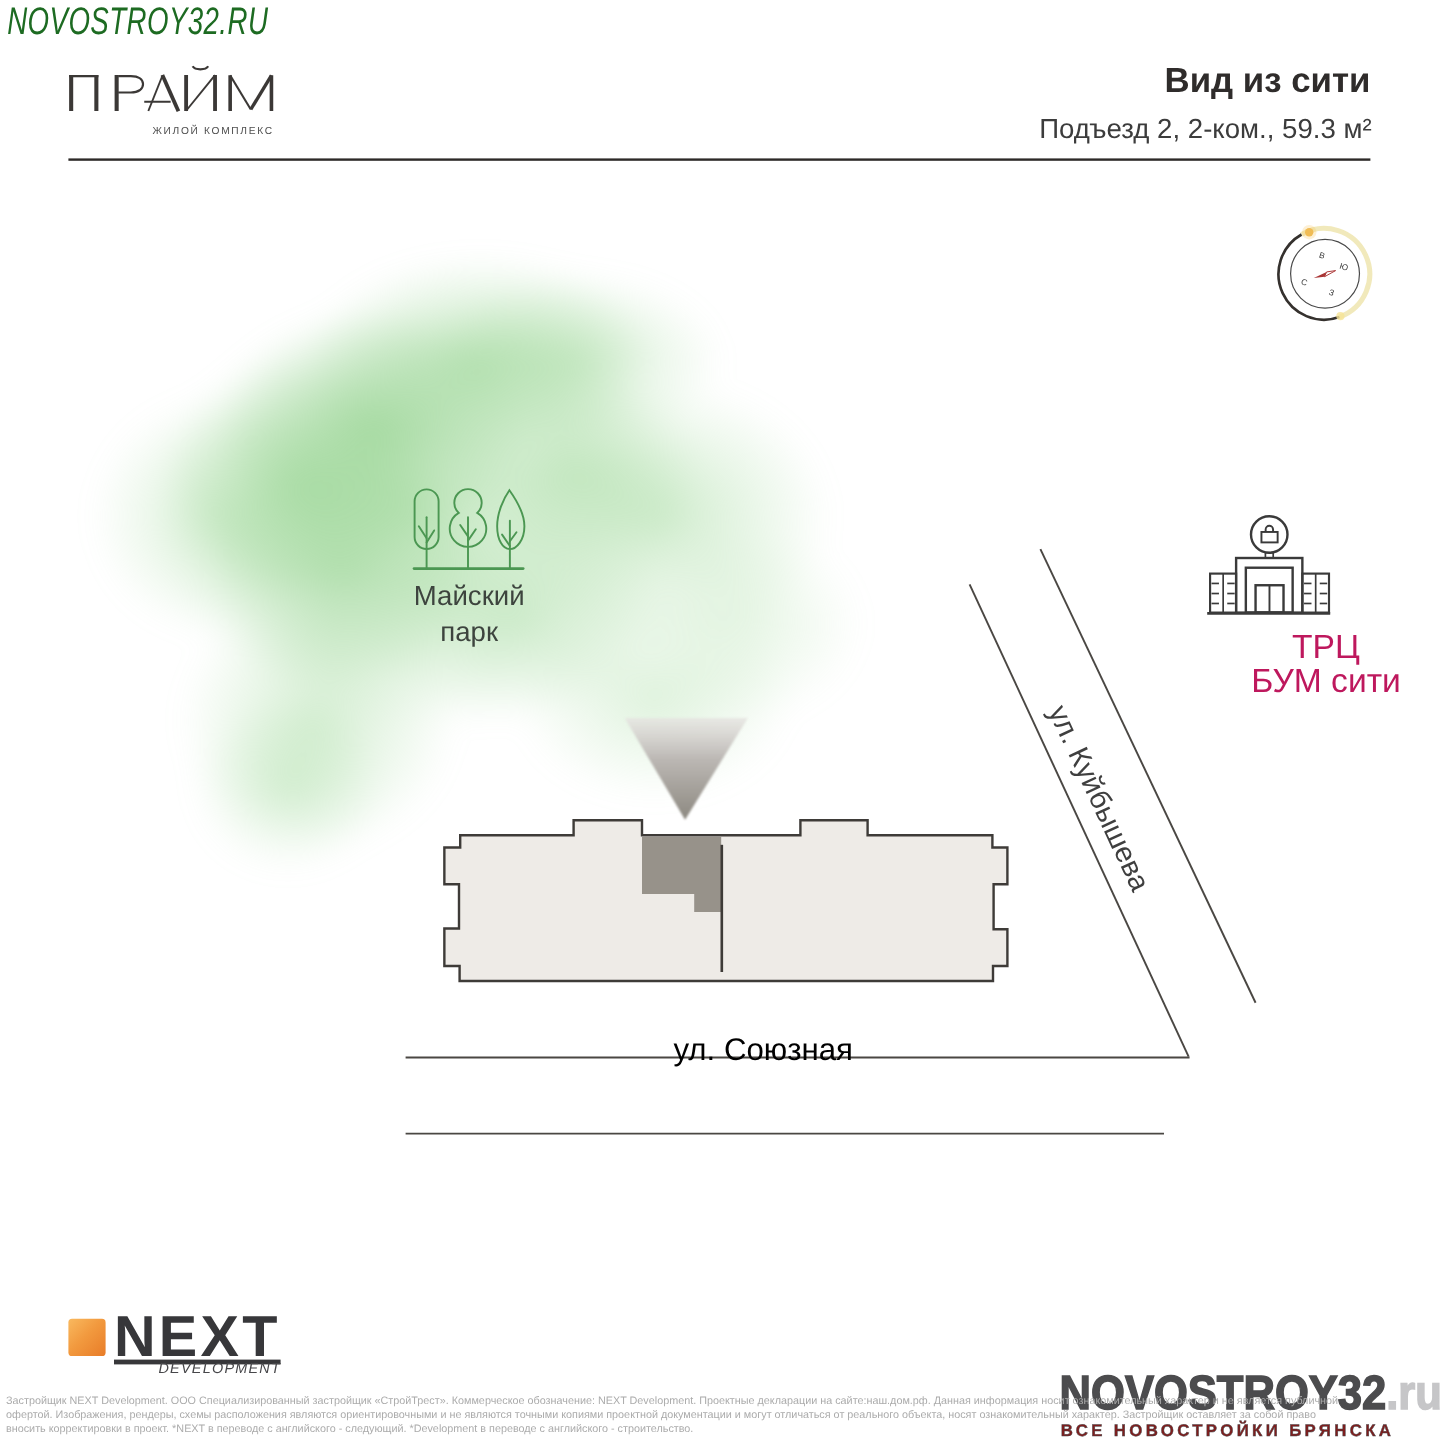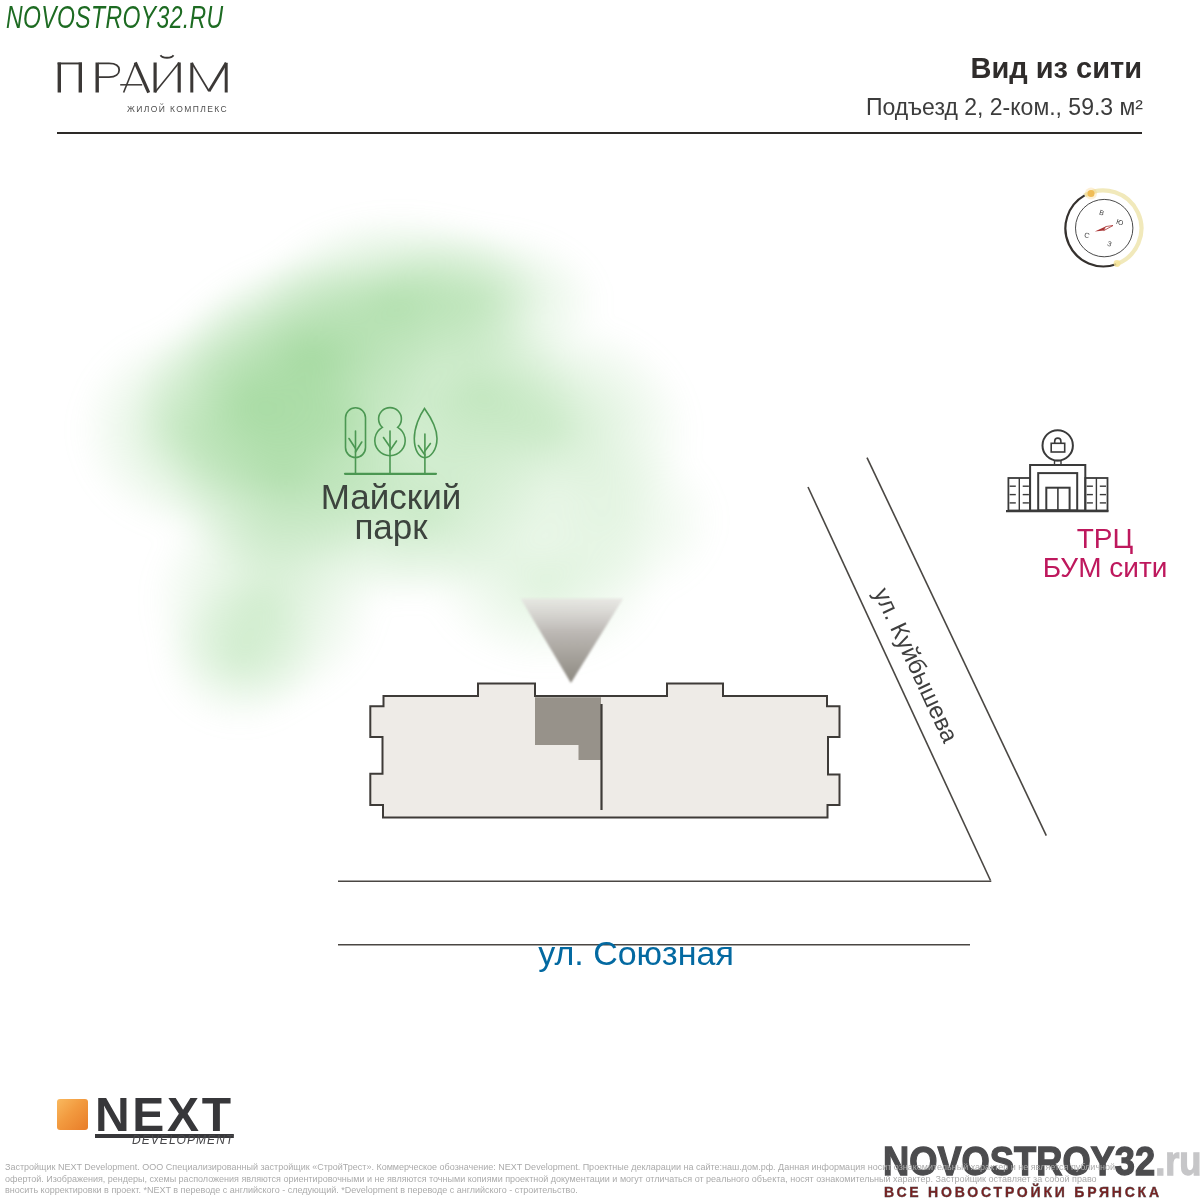--- a/index.html
+++ b/index.html
@@ -149,25 +149,25 @@
         <line x1="82.7" y1="66.6" x2="88.9" y2="66.6"></line>
         <line x1="82.7" y1="74.9" x2="88.9" y2="74.9"></line>
       <line x1="95.8" y1="58.2" x2="102" y2="58.2"></line>
         <line x1="95.8" y1="66.6" x2="102" y2="66.6"></line>
         <line x1="95.8" y1="74.9" x2="102" y2="74.9"></line>
     </g>
     <line x1="2" y1="83.2" x2="104.5" y2="83.2" stroke-width="2.2"></line>
   </g>
 </svg>
 
-<div class="abs" style="left:241px;top:482px;width:300px;text-align:center;font-size:35px;line-height:29.5px;color:#3d443e;">Майский<br>парк</div>
+<div class="abs" style="left:241px;top:482px;width:300px;text-align:center;font-size:23px;line-height:29.5px;color:#3d443e;">Майский<br>парк</div>
 
 <div class="abs" style="left:1005px;top:525px;width:200px;text-align:center;font-size:28px;line-height:28.5px;color:#be185d;">ТРЦ<br>БУМ сити</div>
 
-<div class="abs" style="left:486px;top:934px;width:300px;text-align:center;font-size:34px;color:#0369a1;">ул. Союзная</div>
+<div class="abs" style="left:486px;top:859px;width:300px;text-align:center;font-size:26px;color:#000000;">ул. Союзная</div>
 
 <div class="abs" style="left:56.5px;top:1098.5px;width:31px;height:31px;border-radius:3px;
      background:linear-gradient(135deg,#f9b95f 0%,#f29a3f 45%,#e87c28 100%);"></div>
 
 <div class="abs" style="left:95px;top:1087px;font-size:48px;font-weight:bold;letter-spacing:2.7px;color:#37373a;text-decoration:underline;">NEXT</div>
 
 <div class="abs" style="left:132px;top:1133px;font-size:12px;letter-spacing:1.05px;color:#47474a;font-style:italic;">DEVELOPMENT</div>
 
 <div class="abs" style="left:883px;top:1139px;font-size:40px;font-weight:bold;letter-spacing:0px;color:#4c4c4e;-webkit-text-stroke:1.3px #4c4c4e;transform:scaleX(.907);transform-origin:0 0;">NOVOSTROY32<span style="color:#c6c6c8;-webkit-text-stroke:1.3px #c6c6c8;">.ru</span></div>
 

